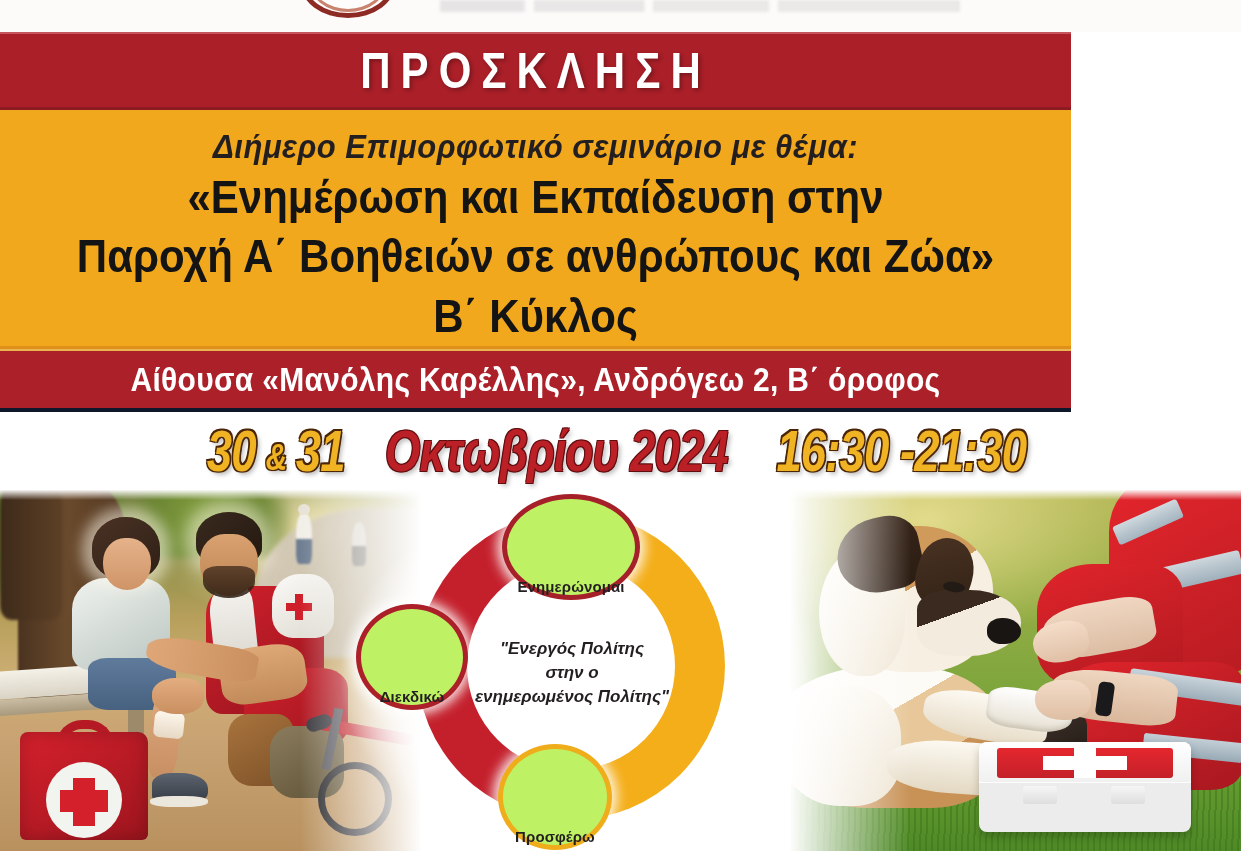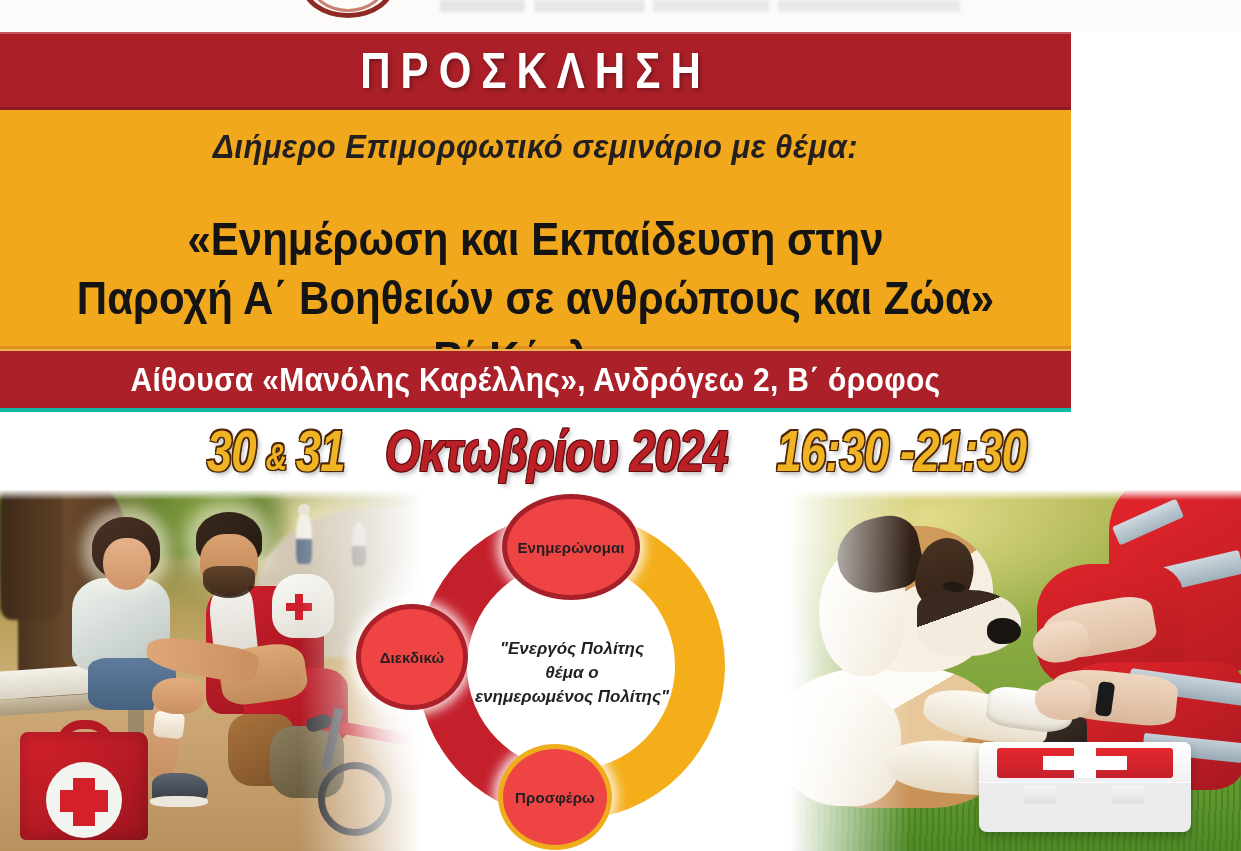--- a/index.html
+++ b/index.html
@@ -87,21 +87,20 @@
   }
 
   .band-yellow {
     top: 110px;
     height: 239px;
     background: #f2a81c;
     border-bottom: 3px solid #e0901a;
     flex-direction: column;
     justify-content: flex-start;
     padding-top: 18px;
-    gap: 42px;
   }
 
   .subtitle-line {
     color: #231f20;
     font-size: 31px;
     font-weight: bold;
     font-style: italic;
     letter-spacing: 0.5px;
     text-align: center;
     line-height: 1.22;
@@ -119,21 +118,21 @@
     transform: scaleY(1.1);
     font-family: "Liberation Sans", sans-serif;
   }
   .maintitle .ml { display: block; white-space: nowrap; }
 
   .band-red-venue {
     top: 349px;
     height: 63px;
     background: #ab2029;
     border-top: 2px solid #e8b54f;
-    border-bottom: 4px solid #14b8a6;
+    border-bottom: 4px solid #0f172a;
   }
   .venue-text {
     color: #ffffff;
     font-size: 30px;
     font-weight: bold;
     text-align: center;
     letter-spacing: 0.3px;
     transform: scaleY(1.1);
   }
 
@@ -782,23 +781,23 @@
     font-size: 17px;
     font-weight: bold;
     font-style: italic;
     line-height: 1.40;
     white-space: nowrap;
   }
 
   .node {
     position: absolute;
     border-radius: 50%;
-    background: #ef4444;
+    background: #bef264;
     display: flex;
-    align-items: center;
+    align-items: flex-end;
     justify-content: center;
     z-index: 4;
     box-shadow: 0 0 12px 5px rgba(255,255,255,0.85);
   }
   .node span {
     font-size: 15px;
     font-weight: bold;
     color: #231f20;
     white-space: nowrap;
     letter-spacing: 0.1px;
@@ -959,21 +958,21 @@
         <div class="ring-half-left">
           <div class="ring-circ"></div>
         </div>
         <div class="ring-half-right">
           <div class="ring-circ"></div>
         </div>
         <div class="ring-hole"></div>
 
         <div class="center-text">
           <div class="ct-line">"Ενεργός Πολίτης</div>
-          <div class="ct-line">θέμα ο</div>
+          <div class="ct-line">στην ο</div>
           <div class="ct-line">ενημερωμένος Πολίτης"</div>
         </div>
       </div>
 
       <div class="node node-top">
         <span>Ενημερώνομαι</span>
       </div>
       <div class="node node-left">
         <span>Διεκδικώ</span>
       </div>

